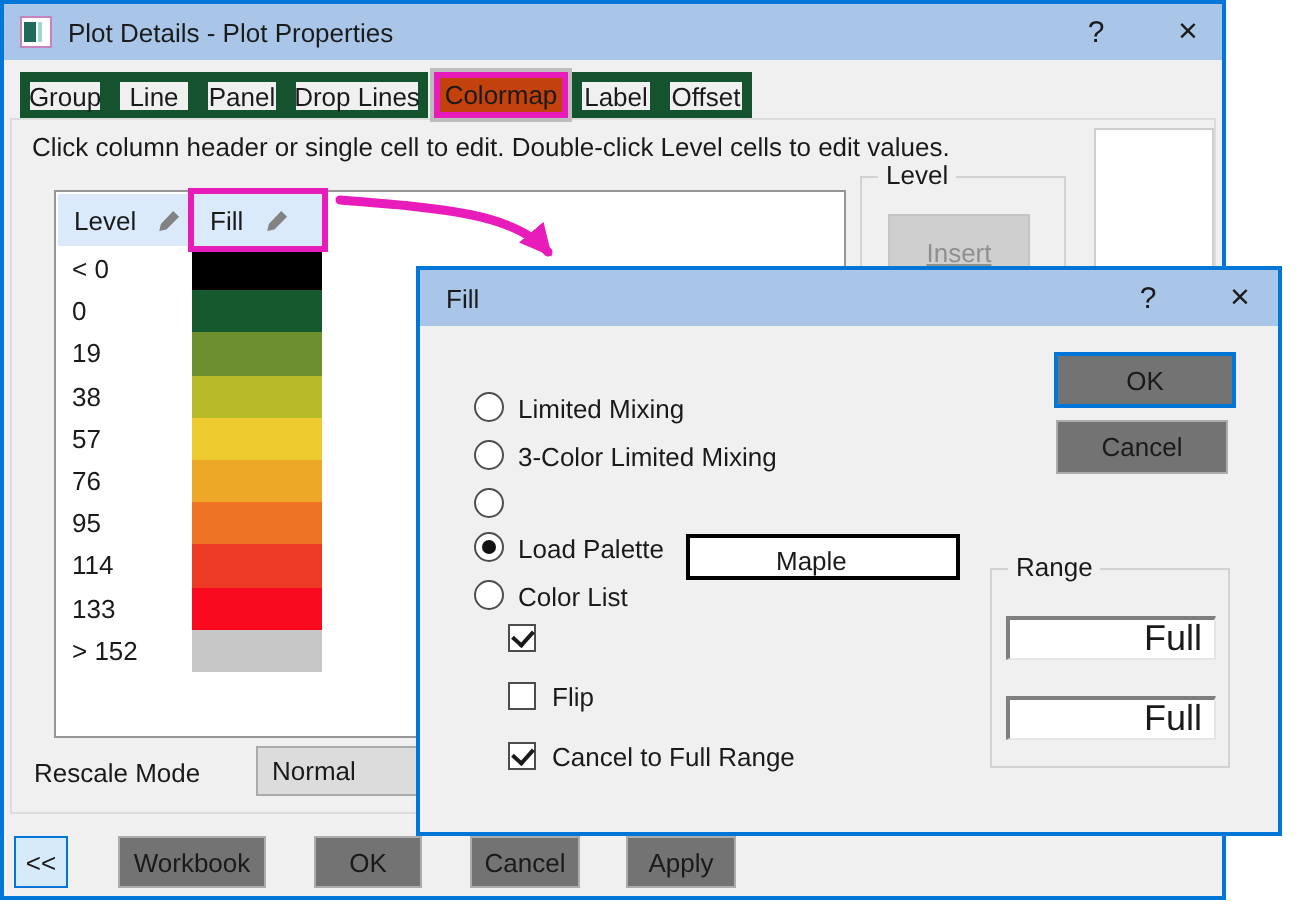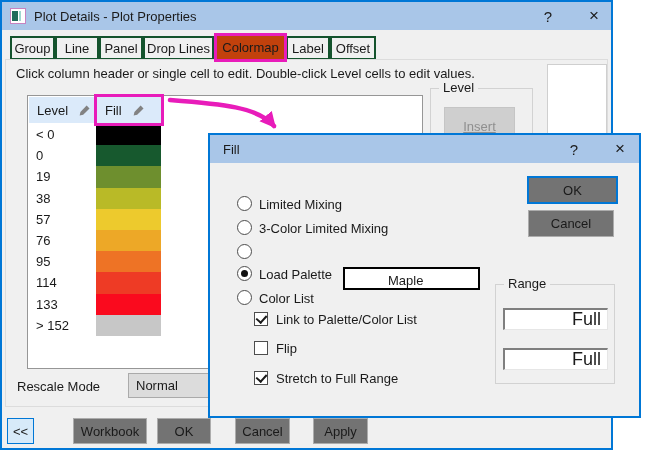--- a/index.html
+++ b/index.html
@@ -7,21 +7,21 @@
        font-family:"Liberation Sans","DejaVu Sans",sans-serif;font-size:13px;color:#1a1a1a;}
   .abs{position:absolute;}
   
   .win{position:absolute;background:#f0f0f0;border:2px solid #0077d6;box-sizing:border-box;}
   .titlebar{position:absolute;left:0;top:0;right:0;height:28px;background:#a9c6e8;
             display:flex;align-items:center;}
   .title-text{margin-left:8px;font-size:13px;color:#1b1b1b;white-space:nowrap;}
   .cap-btn{position:absolute;top:0;height:28px;width:26px;display:flex;align-items:center;
            justify-content:center;font-size:15px;color:#1b1b1b;cursor:default;}
   
-  .tab{position:absolute;top:34px;height:24px;background:#f0f0f0;border:2px solid #14532d;
+  .tab{position:absolute;top:34px;height:24px;background:#f0f0f0;border:5px solid #14532d;
        box-sizing:border-box;display:flex;align-items:center;justify-content:center;
        font-size:13px;white-space:nowrap;}
   .tab.sel{top:32px;height:27px;background:#c2410c;border-color:#bdbdbd;z-index:3;}
   .annot{z-index:4;}
   .annot::after{content:"";position:absolute;inset:-3px;border:3px solid #e81cba;pointer-events:none;}
   .card{position:absolute;left:3px;top:57px;width:603px;height:348px;border:1px solid #dcdcdc;
         box-sizing:border-box;background:transparent;}
   
   .cmtable{position:absolute;left:25px;top:93px;width:396px;height:274px;background:#ffffff;
            border:1px solid #969696;box-sizing:border-box;}
@@ -138,21 +138,21 @@
 
   <div class="grp" style="left:428px;top:86px;width:103px;height:96px;">
     <span class="glabel">Level</span>
     <div class="btn disabled" style="left:13px;top:18px;width:71px;height:39px;text-decoration:underline;">Insert</div>
   </div>
 
   <div class="abs" style="left:15px;top:377px;">Rescale Mode</div>
   <div class="combo" style="left:126px;top:371px;width:90px;height:25px;">Normal</div>
 
   <div class="btn blue" style="left:5px;top:416px;width:27px;height:26px;">&lt;&lt;</div>
-  <div class="btn" style="left:71px;top:416px;width:74px;height:26px;">Workbook</div>
+  <div class="btn" style="left:57px;top:416px;width:74px;height:26px;">Workbook</div>
   <div class="btn" style="left:155px;top:416px;width:54px;height:26px;">OK</div>
   <div class="btn" style="left:233px;top:416px;width:55px;height:26px;">Cancel</div>
   <div class="btn" style="left:311px;top:416px;width:55px;height:26px;">Apply</div>
 </div>
 
 <div class="win" style="left:208px;top:133px;width:433px;height:285px;z-index:20;">
   <div class="titlebar">
     <span class="title-text" style="margin-left:13px;">Fill</span>
     <span class="cap-btn" style="left:352px;width:24px;">?</span>
     <span class="cap-btn" style="left:396px;width:28px;font-size:17px;">×</span>
@@ -174,27 +174,26 @@
   <div class="palette">
     <span class="pal-white"></span>
     <span class="pal-black"></span>
     <span class="pal-grad" style="background: linear-gradient(90deg, rgb(29, 90, 32), rgb(110, 143, 42) 20%, rgb(195, 187, 40) 40%, rgb(238, 202, 44) 55%, rgb(238, 144, 36) 72%, rgb(238, 64, 32) 88%, rgb(246, 10, 29));"></span>
     <span class="pal-name">Maple</span>
   </div>
 
   <span class="cb on" style="left:44px;top:177px;">
       <span class="mark"></span>
     </span>
-  <span class="ctl-label" style="left:66px;top:177px;">Link to Palette/Color List</span>
   <span class="cb" style="left:44px;top:206px;"></span>
   <span class="ctl-label" style="left:66px;top:206px;">Flip</span>
   <span class="cb on" style="left:44px;top:236px;">
       <span class="mark"></span>
     </span>
-  <span class="ctl-label" style="left:66px;top:236px;">Stretch to Full Range</span>
+  <span class="ctl-label" style="left:66px;top:236px;">Cancel to Full Range</span>
 
   <div class="btn def" style="left:317px;top:41px;width:91px;height:28px;">OK</div>
   <div class="btn" style="left:318px;top:75px;width:86px;height:27px;">Cancel</div>
 
   <div class="grp" style="left:285px;top:149px;width:120px;height:100px;">
     <span class="glabel">Range</span>
     <div class="sunken" style="left:7px;top:23px;width:105px;height:22px;">Full</div>
     <div class="sunken" style="left:7px;top:63px;width:105px;height:22px;">Full</div>
   </div>
 </div>

